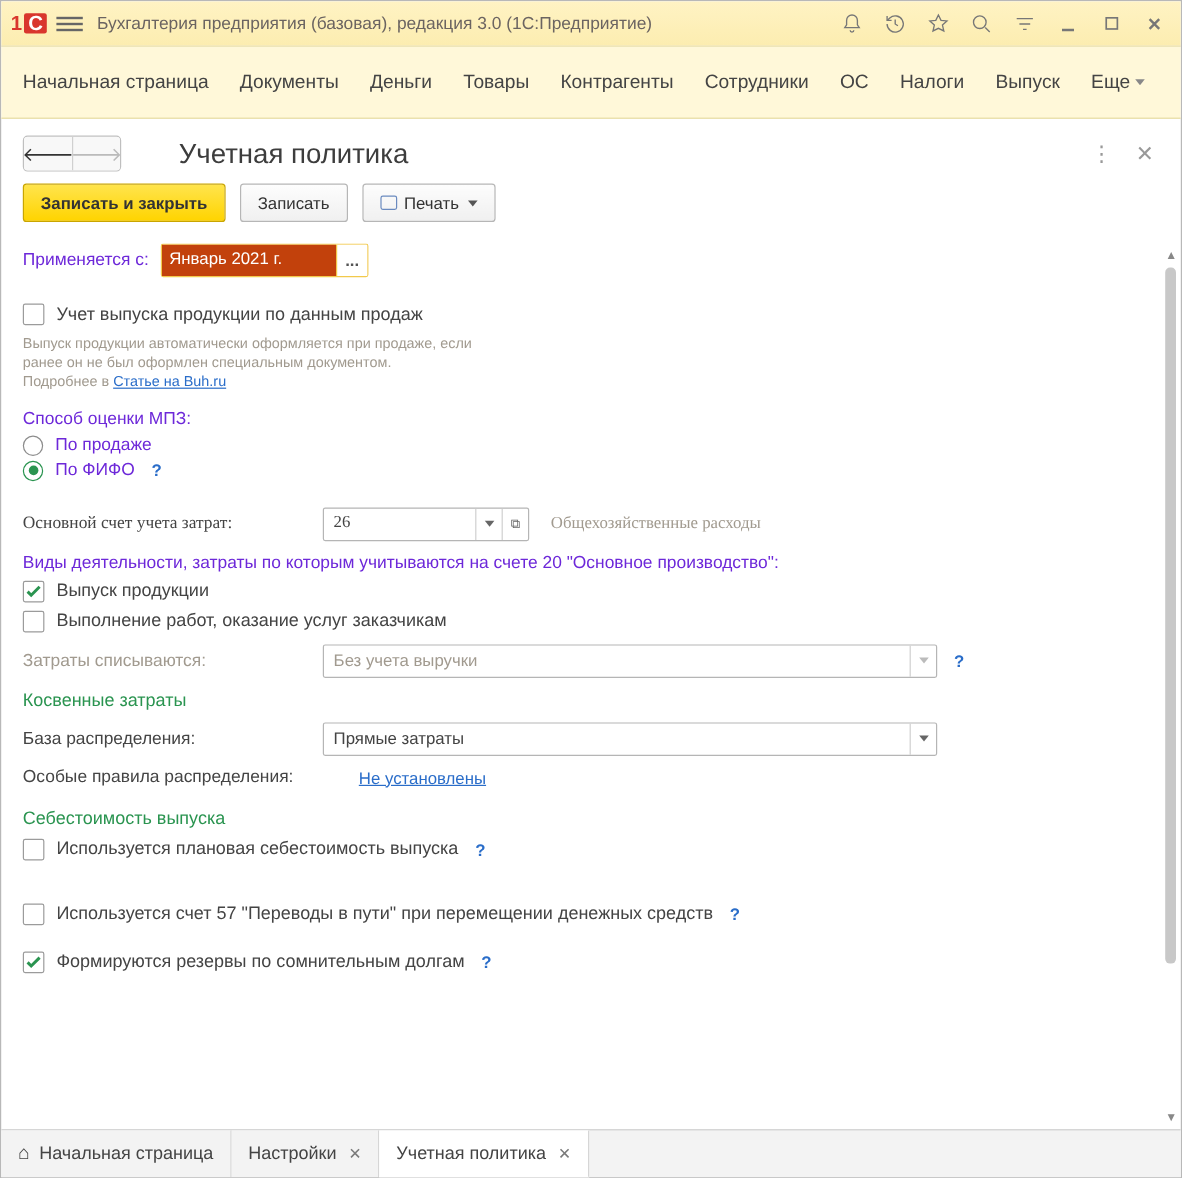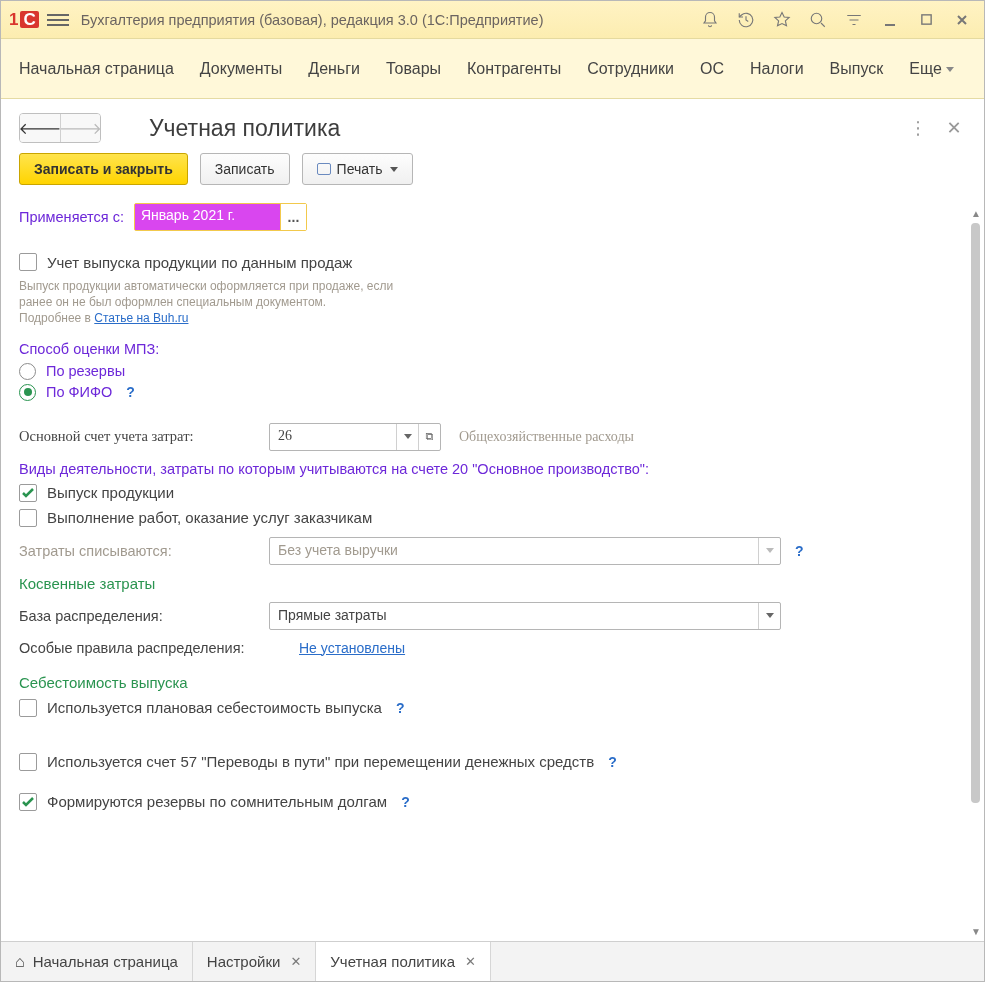--- a/index.html
+++ b/index.html
@@ -36,21 +36,21 @@
   .btn.primary{background:linear-gradient(#ffe44d,#ffd400);border-color:#c9a500;font-weight:bold;}
   .btn .caret{border-left:4px solid transparent;border-right:4px solid transparent;border-top:5px solid #555; margin-left:2px;}
   .print-ico{display:inline-block;width:14px;height:12px;border:1.5px solid #6a8abf;border-radius:2px;position:relative;}
 
   
   .content{flex:1; overflow-y:auto; padding:0 8px 0 18px; position:relative;}
   .scroll-inner{padding-right:30px; padding-bottom:20px;}
   .row{display:flex;align-items:center;margin-bottom:8px;}
   .label{color:#6d28d9;font-size:14.5px;}
   .date-wrap{display:flex;border:1.5px solid #f2c94c;border-radius:2px;height:28px;}
-  .date-val{width:145px;padding:3px 6px; background:#d946ef;color:#fff;}
+  .date-val{width:145px;padding:3px 6px; background:#c2410c;color:#fff;}
   .date-btn{width:26px;border-left:1px solid #f2c94c;display:flex;align-items:center;justify-content:center;background:#fff;color:#555;font-weight:bold;}
   .note{color:#a19a8f;font-size:12px;line-height:1.35;max-width:520px;margin-bottom:14px;}
   a.link{color:#2a6dc9;text-decoration:underline;}
   .section-green{color:#2a9450;font-size:15px;margin:8px 0 8px 0;}
 
   .chk{display:flex;align-items:center;gap:10px;margin:7px 0;}
   .chk .box{width:18px;height:18px;border:1.5px solid #9b9b9b;border-radius:2px;background:#fff;display:flex;align-items:center;justify-content:center;}
   .chk .box.on svg{display:block;}
   .chk .box svg{display:none;}
   .chk .cl{font-size:15px;color:#444;}
@@ -197,21 +197,21 @@
 
     <div class="note">
       <span>Выпуск продукции автоматически оформляется при продаже, если</span><br>
       <span>ранее он не был оформлен специальным документом.</span><br>
       <span>Подробнее в </span><a class="link">Статье на Buh.ru</a>
     </div>
 
     <div class="label" style="margin:12px 0 6px 0;">Способ оценки МПЗ:</div>
     <div class="radio-row">
       <div class="rdot"></div>
-      <span class="label">По резервы</span>
+      <span class="label">По продаже</span>
     </div>
     <div class="radio-row">
       <div class="rdot on"></div>
       <span class="label">По ФИФО</span>
       <span class="help">?</span>
     </div>
 
     <div class="fld" style="margin-top:22px;font-family:Liberation Serif, serif;">
       <div class="flabel">Основной счет учета затрат:</div>
       <div class="selectbox small">

